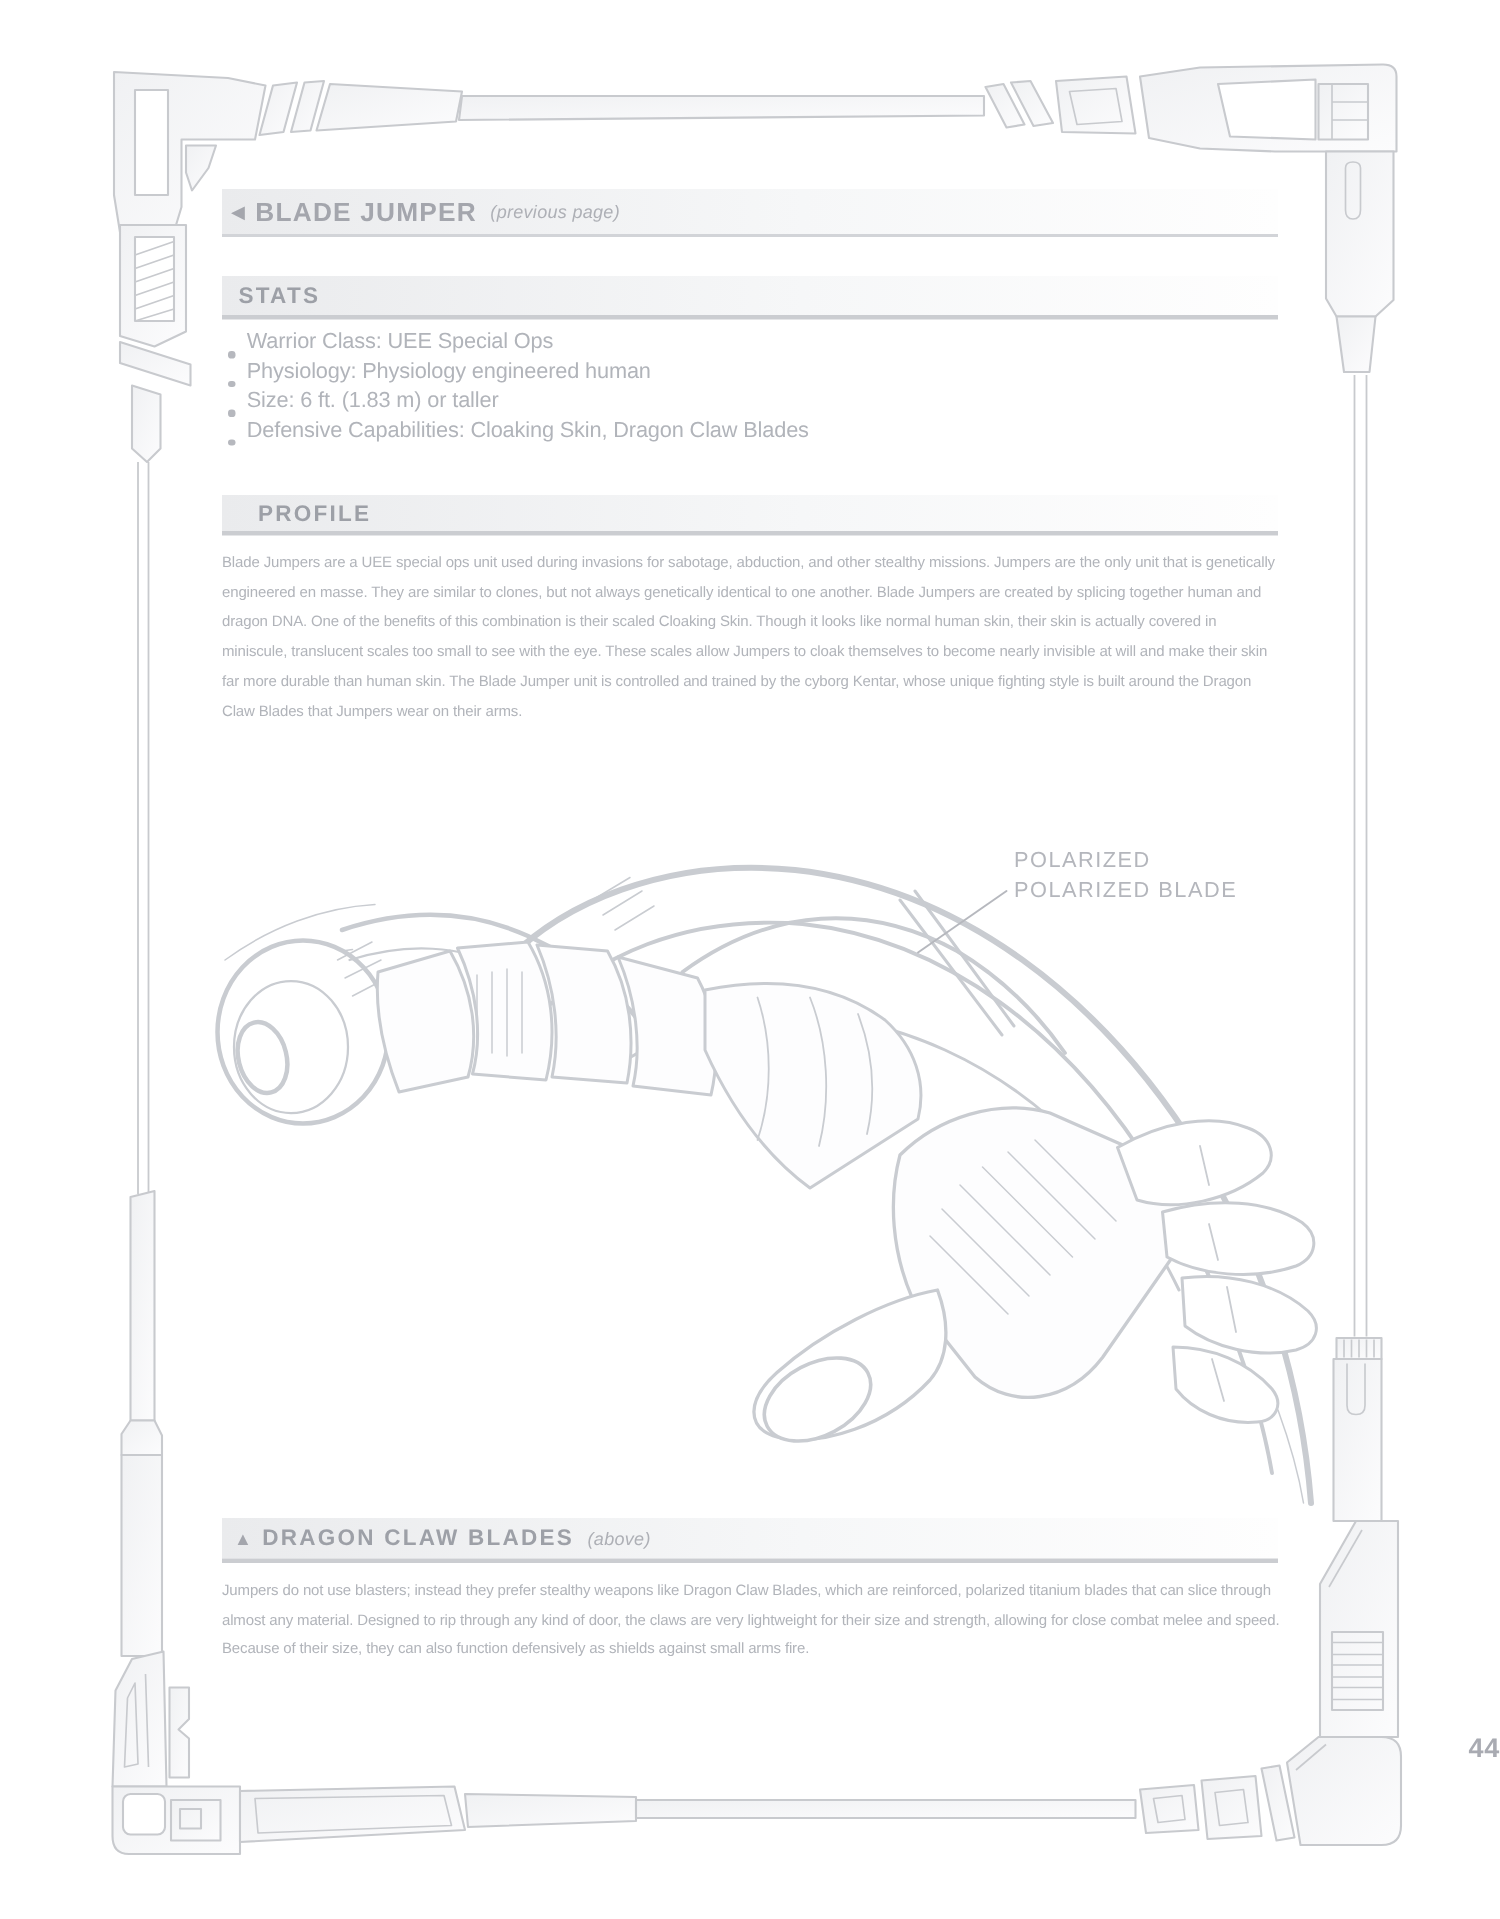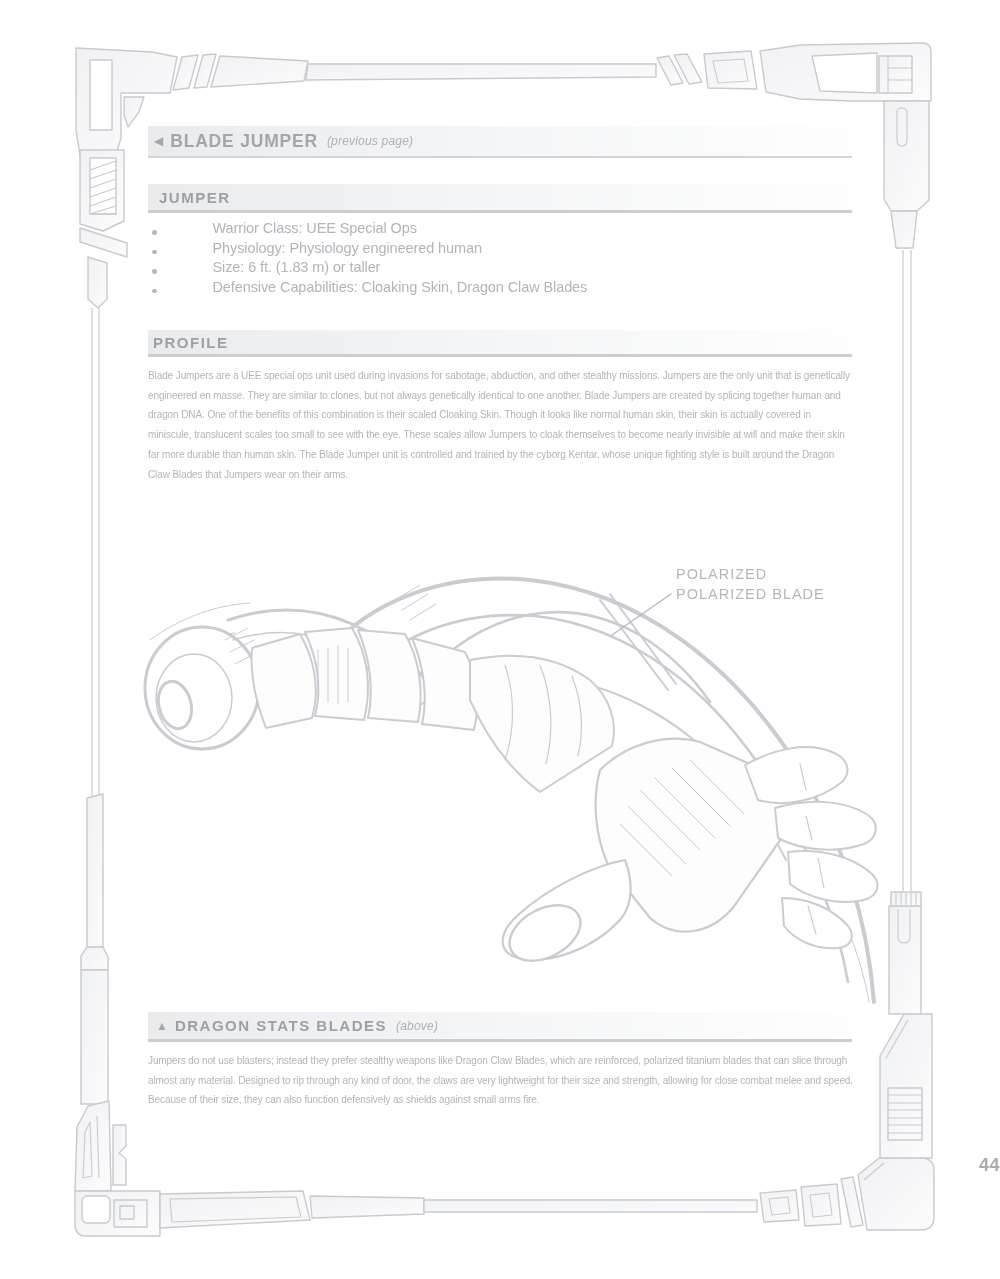--- a/index.html
+++ b/index.html
@@ -14,32 +14,32 @@
     background:linear-gradient(90deg,#eaebed 0%,#f6f7f8 55%,#fefefe 100%);
     border-bottom:3px solid #cbcdd1;
     display:flex;align-items:center;box-sizing:border-box;
   }
   .bar .icon{color:#a4a6ad;font-size:12px;margin-right:7px;line-height:1;}
   .bar .heading{font-weight:bold;color:#9da0a7;letter-spacing:1.5px;font-size:15px;}
   .bar .subtitle{font-style:italic;color:#aeb0b6;font-size:12px;margin-left:9px;letter-spacing:0.2px;}
   #title-bar{top:126px;height:32px;padding-left:6px;border-bottom-width:2px;border-bottom-color:#d2d4d8;}
   #title-bar .heading{font-size:17.5px;letter-spacing:0.8px;color:#a4a6ad;}
   #stats-bar{top:184px;height:29px;padding-left:11px;}
-  #profile-bar{top:330px;height:27px;padding-left:5px;}
+  #profile-bar{top:330px;height:27px;padding-left:24px;}
   #weapon-bar{top:1012px;height:30px;padding-left:8px;}
   
   .bodytext{
     position:absolute;left:148px;width:706px;
     color:#b1b4ba;font-size:10px;line-height:19.7px;letter-spacing:-0.1px;
   }
   #profile-body{top:366px;}
   #weapon-body{top:1051px;}
   
   #stats-list{position:absolute;left:150px;top:219px;width:700px;}
-  .stat-row{display:flex;align-items:center;height:19.5px;gap:48px;}
+  .stat-row{display:flex;align-items:flex-end;height:19.5px;}
   .stat-dot{width:4.5px;height:4.5px;border-radius:50%;background:#b6b8be;margin:7px 8px 0 2px;flex:none;}
   .stat-text{color:#b1b4ba;font-size:14.5px;line-height:19.5px;letter-spacing:-0.1px;}
   
   #blade-label{
     position:absolute;left:676px;top:565px;color:#b4b6bc;
     font-size:14.5px;line-height:19.5px;letter-spacing:1px;font-weight:normal;
   }
   
   #page-number{
     position:absolute;left:0;top:1155px;width:1000px;text-align:right;
@@ -173,21 +173,21 @@
     </g>
   </svg>
 
   <div class="bar" id="title-bar">
     <span class="icon">◀</span>
     <span class="heading">BLADE JUMPER</span>
     <span class="subtitle">(previous page)</span>
   </div>
 
   <div class="bar" id="stats-bar">
-    <span class="heading">JUMPER</span>
+    <span class="heading">STATS</span>
   </div>
   <div id="stats-list">
     <div class="stat-row">
       <span class="stat-dot"></span>
       <span class="stat-text">Warrior Class: UEE Special Ops</span>
     </div>
     <div class="stat-row">
       <span class="stat-dot"></span>
       <span class="stat-text">Physiology: Physiology engineered human</span>
     </div>
@@ -206,20 +206,20 @@
   </div>
   <div class="bodytext" id="profile-body">Blade Jumpers are a UEE special ops unit used during invasions for sabotage, abduction, and other stealthy missions. Jumpers are the only unit that is genetically engineered en masse. They are similar to clones, but not always genetically identical to one another. Blade Jumpers are created by splicing together human and dragon DNA. One of the benefits of this combination is their scaled Cloaking Skin. Though it looks like normal human skin, their skin is actually covered in miniscule, translucent scales too small to see with the eye. These scales allow Jumpers to cloak themselves to become nearly invisible at will and make their skin far more durable than human skin. The Blade Jumper unit is controlled and trained by the cyborg Kentar, whose unique fighting style is built around the Dragon Claw Blades that Jumpers wear on their arms.</div>
 
   <div id="blade-label">
     <div>POLARIZED</div>
     <div>POLARIZED BLADE</div>
   </div>
 
   <div class="bar" id="weapon-bar">
     <span class="icon">▲</span>
-    <span class="heading">DRAGON STATS BLADES</span>
+    <span class="heading">DRAGON CLAW BLADES</span>
     <span class="subtitle">(above)</span>
   </div>
   <div class="bodytext" id="weapon-body">Jumpers do not use blasters; instead they prefer stealthy weapons like Dragon Claw Blades, which are reinforced, polarized titanium blades that can slice through almost any material. Designed to rip through any kind of door, the claws are very lightweight for their size and strength, allowing for close combat melee and speed. Because of their size, they can also function defensively as shields against small arms fire.</div>
 
   <div id="page-number">44</div>
 
 </div>
 
 </body></html>

